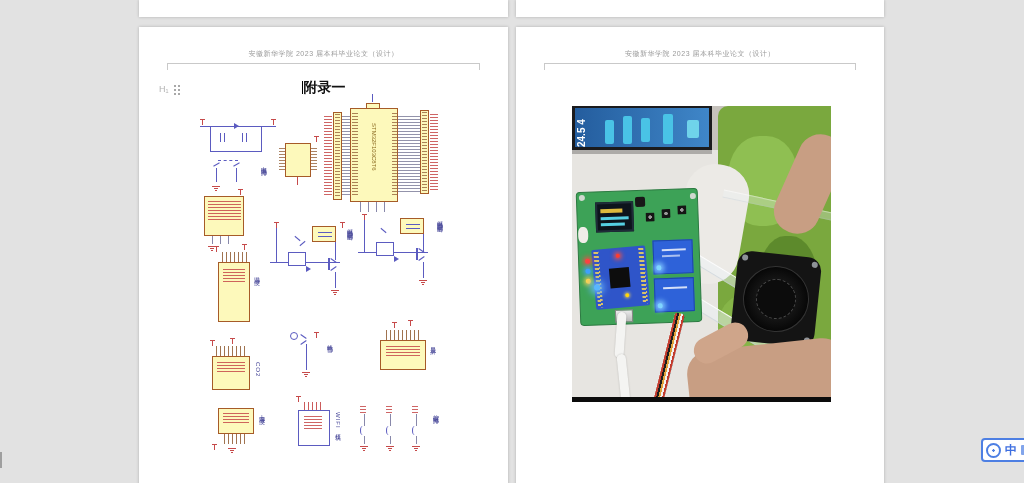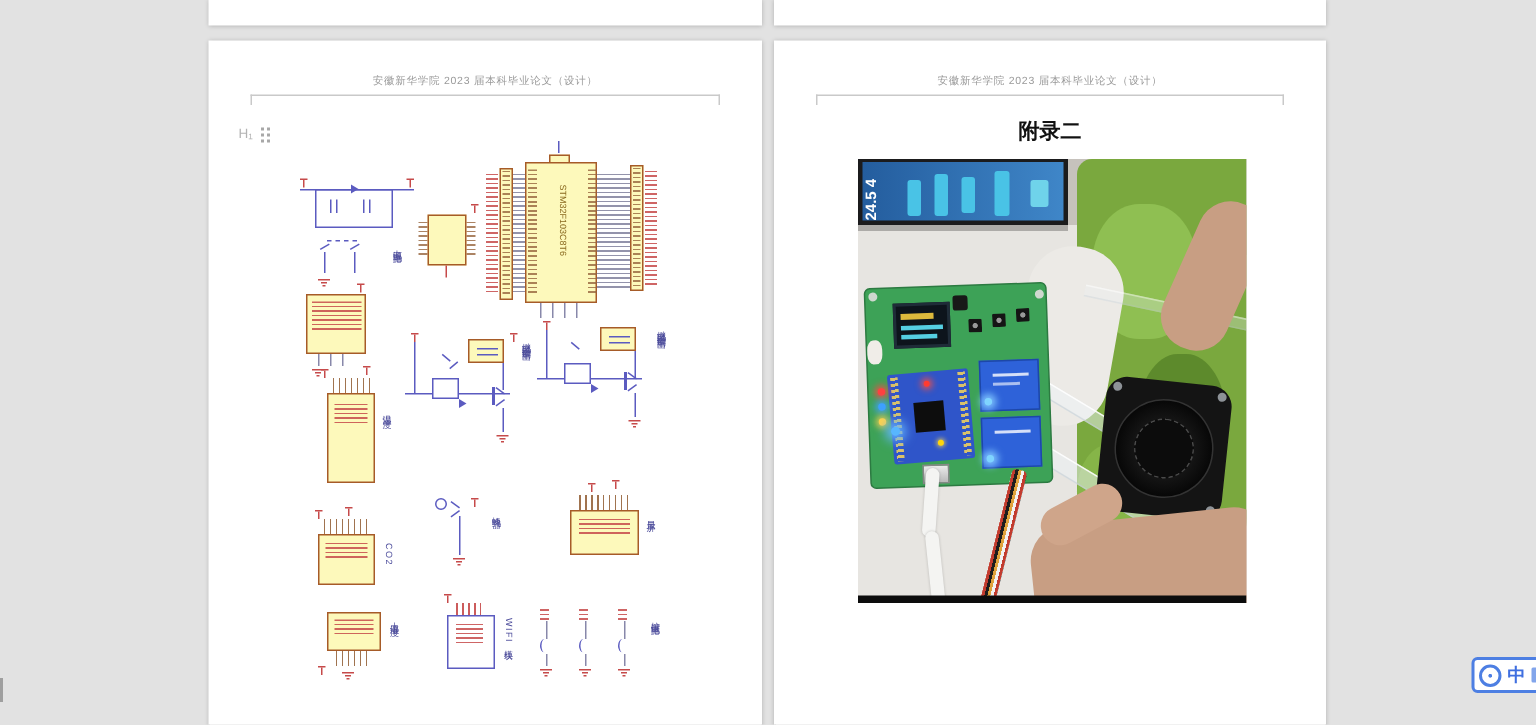--- a/index.html
+++ b/index.html
@@ -92,20 +92,21 @@
 <div class="page page-top" style="left:139px;width:369px;"></div>
 <div class="page page-top" style="left:516px;width:368px;"></div>
 
 <div class="scroll-ind"></div>
 
 <div class="page page-main" style="left:139px;width:369px;">
   <div class="page-header">安徽新华学院 2023 届本科毕业论文（设计）</div>
   <div class="header-rule"></div>
   <div class="h1-badge">H₁</div>
   <div class="drag-dots"></div>
+  <div class="page-title"><span class="caret"></span><span>附录一</span></div>
 
   <div class="sch">
 
     <div class="w" style="left:0;top:16px;width:76px;height:1px;"></div>
     <div class="vcc" style="left:0;top:9px;"></div>
     <div class="vcc" style="left:71px;top:9px;"></div>
     <div class="tri" style="left:34px;top:13px;"></div>
     <div style="left:10px;top:16px;width:52px;height:26px;border:1px solid #5b5bc0;"></div>
     <div class="w" style="left:20px;top:23px;width:1px;height:9px;"></div>
     <div class="w" style="left:24px;top:23px;width:1px;height:9px;"></div>
@@ -256,21 +257,20 @@
     <div class="arc" style="left:212px;top:316px;"></div>
     <div class="gw" style="left:216px;top:326px;width:1px;height:8px;"></div>
     <div class="gnd" style="left:212px;top:336px;"></div>
     <div class="vlabel" style="left:232px;top:300px;">按键电路</div>
   </div>
 </div>
 
 <div class="page page-main" style="left:516px;width:368px;">
   <div class="page-header">安徽新华学院 2023 届本科毕业论文（设计）</div>
   <div class="header-rule"></div>
-  <div class="page-title"><span>附录二</span></div>
 
   <div class="photo">
     <div class="ph-wall"></div>
     <div class="ph-table"></div>
     <div class="ph-cloth">
       <div class="ph-blob1"></div>
       <div class="ph-blob2"></div>
       <div class="ph-blob3"></div>
     </div>
     <div class="ph-tissue"></div>

